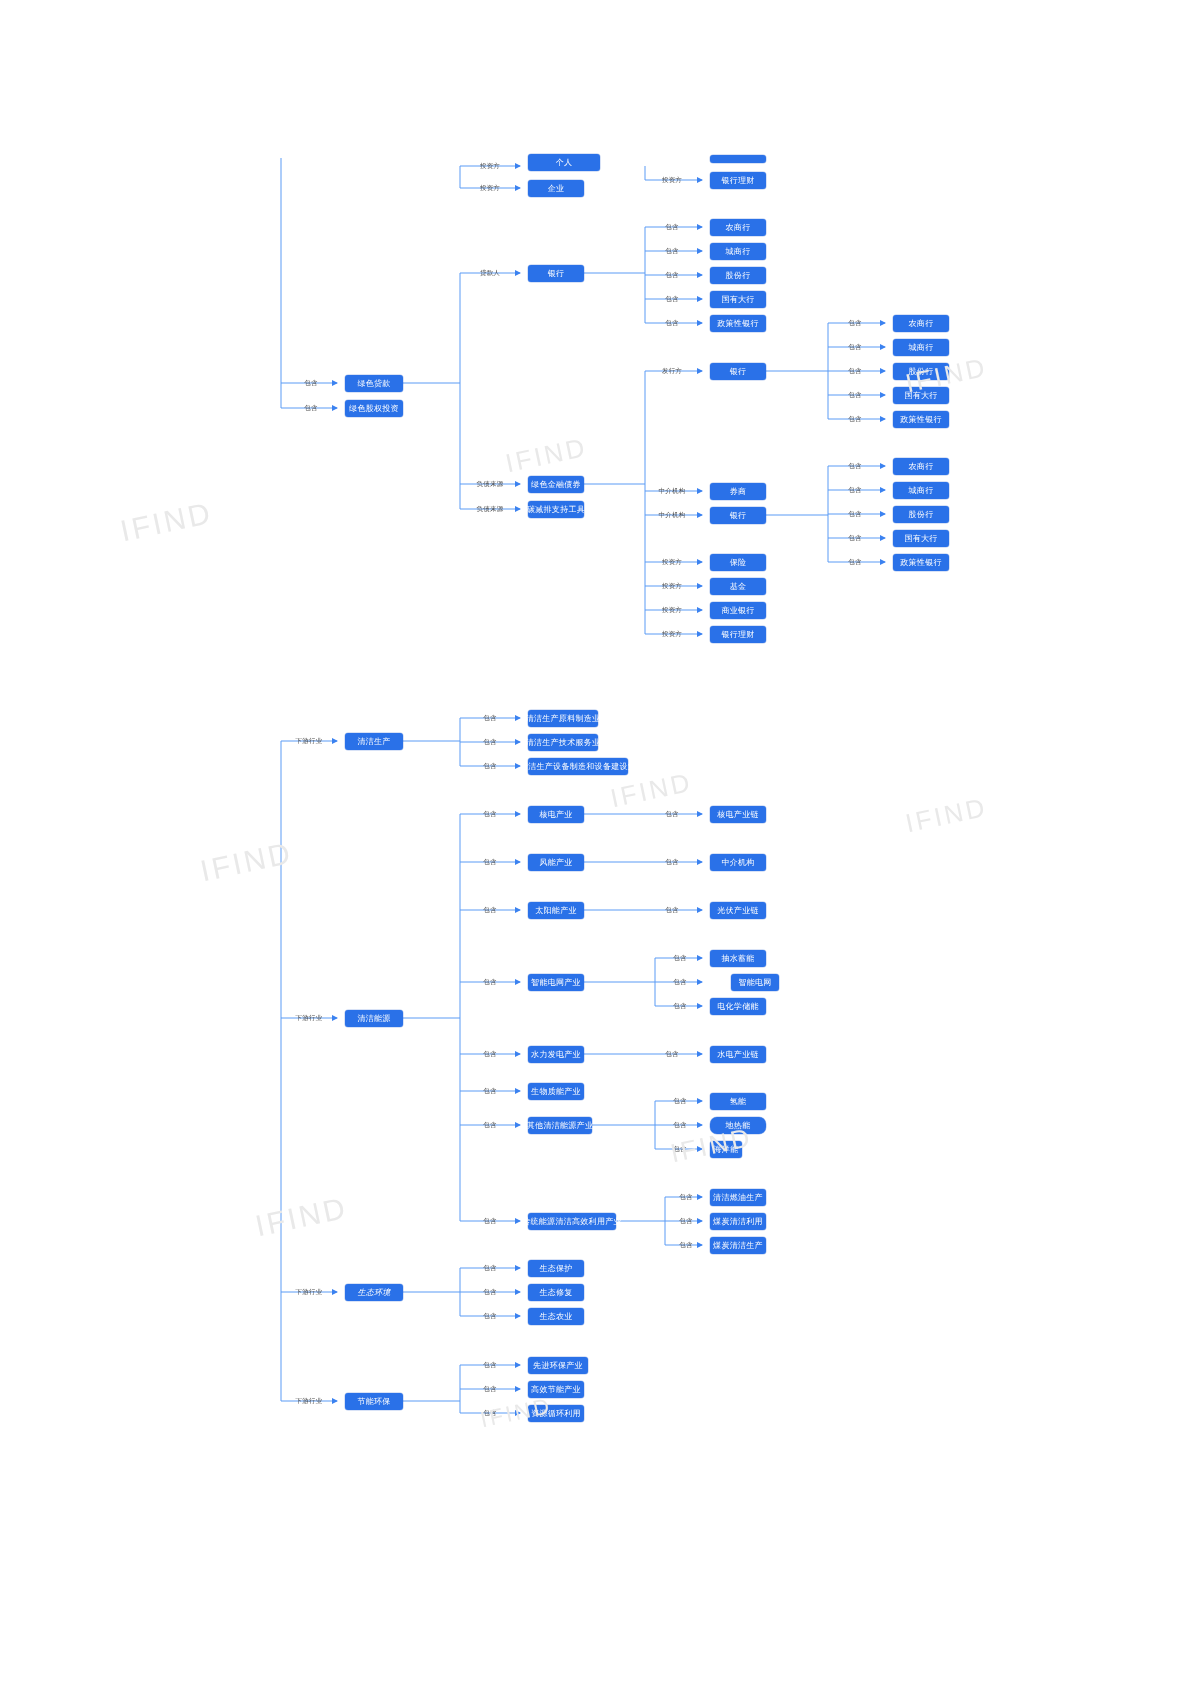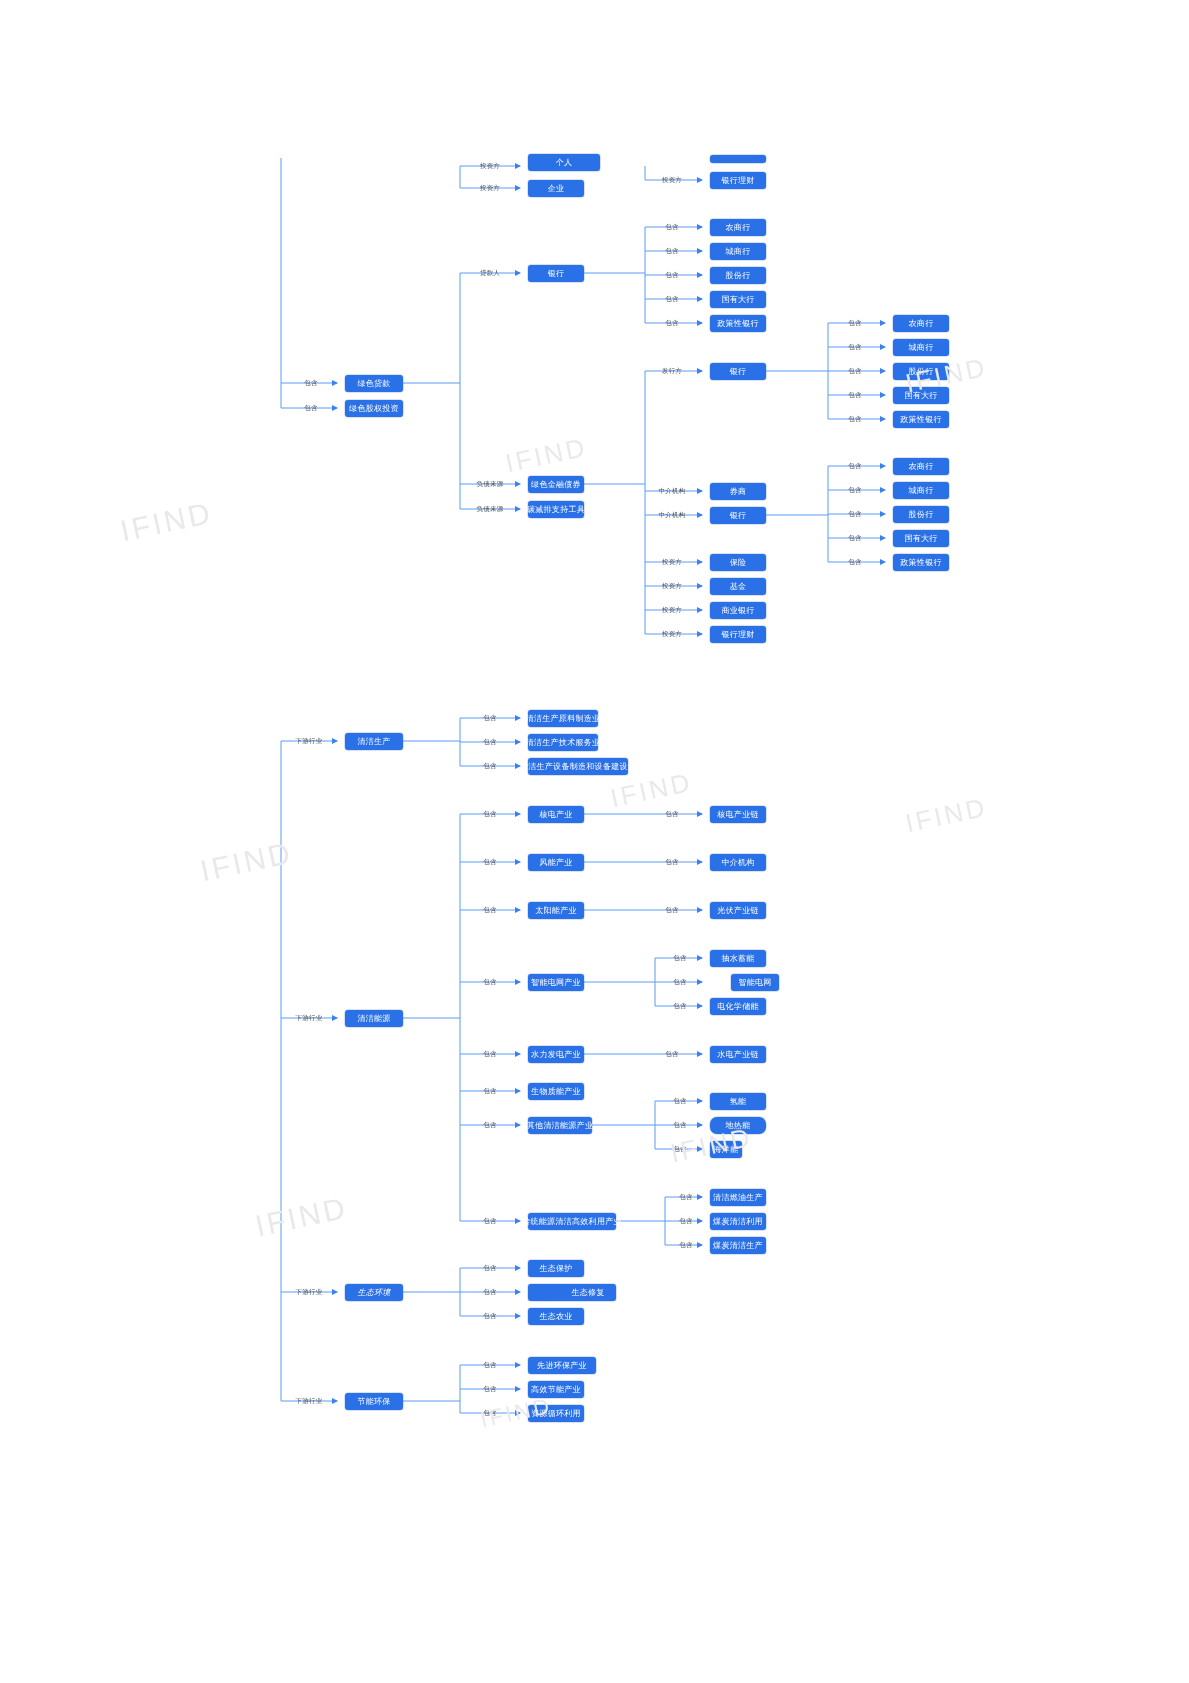--- a/index.html
+++ b/index.html
@@ -241,24 +241,24 @@
   <div class="node h" style="left:710px;top:998px;width:56px;">电化学储能</div>
   <div class="node h" style="left:710px;top:1046px;width:56px;">水电产业链</div>
   <div class="node h" style="left:710px;top:1093px;width:56px;">氢能</div>
   <div class="node h" style="left:710px;top:1117px;width:56px;border-radius:7px;">地热能</div>
   <div class="node h" style="left:710px;top:1141px;width:32px;">海洋能</div>
   <div class="node h" style="left:710px;top:1189px;width:56px;">清洁燃油生产</div>
   <div class="node h" style="left:710px;top:1213px;width:56px;">煤炭清洁利用</div>
   <div class="node h" style="left:710px;top:1237px;width:56px;">煤炭清洁生产</div>
 
   <div class="node h" style="left:528px;top:1260px;width:56px;">生态保护</div>
-  <div class="node h" style="left:528px;top:1284px;width:56px;padding-left:32px;">生态修复</div>
+  <div class="node h" style="left:528px;top:1284px;width:56px;">生态修复</div>
   <div class="node h" style="left:528px;top:1308px;width:56px;">生态农业</div>
 
-  <div class="node h" style="left:528px;top:1357px;width:68px;">先进环保产业</div>
+  <div class="node h" style="left:528px;top:1357px;width:60px;">先进环保产业</div>
   <div class="node h" style="left:528px;top:1381px;width:56px;">高效节能产业</div>
   <div class="node h" style="left:528px;top:1405px;width:56px;text-align:center;">资源循环利用</div>
 
   <div class="edge-label" style="left:309px;top:741px;">下游行业</div>
   <div class="edge-label" style="left:309px;top:1018px;">下游行业</div>
   <div class="edge-label" style="left:309px;top:1292px;">下游行业</div>
   <div class="edge-label" style="left:309px;top:1401px;">下游行业</div>
 
   <div class="edge-label" style="left:490px;top:718px;">包含</div>
   <div class="edge-label" style="left:490px;top:742px;">包含</div>

